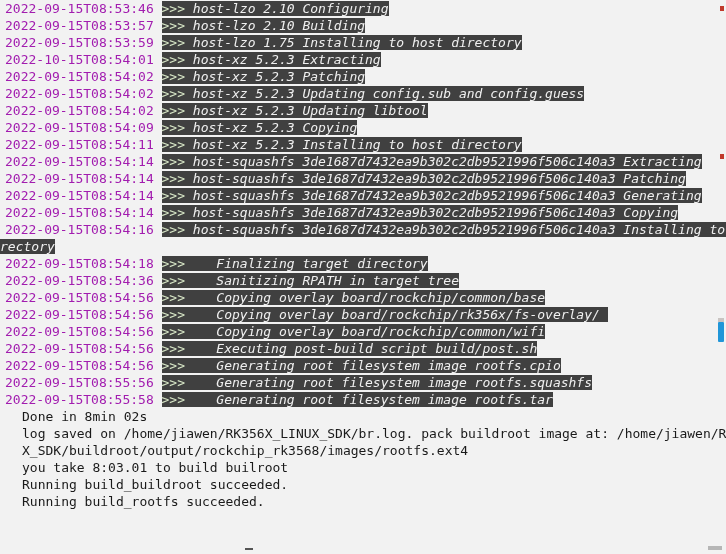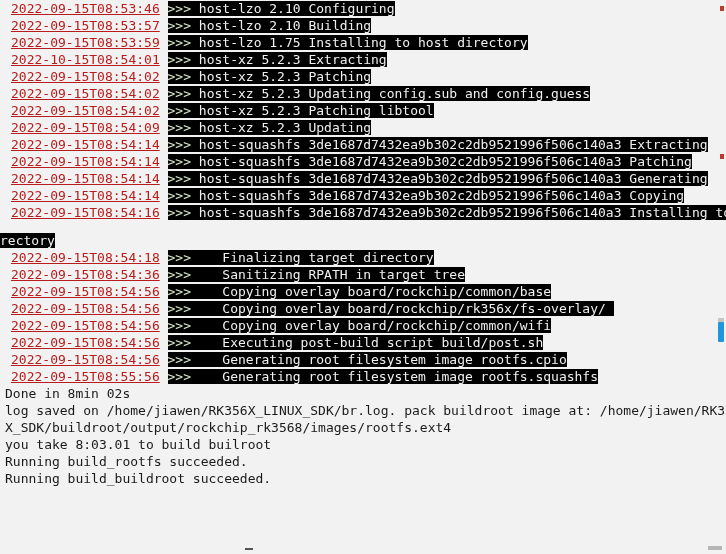--- a/index.html
+++ b/index.html
@@ -31,54 +31,53 @@
     height: 17px;
     line-height: 17px;
     white-space: pre;
     display: block;
     color: #1a1a1a;
   }
 
   
   .ts {
     display: inline-block;
-    padding-left: 11px;
-    color: #b91c1c;
+    padding-left: 5px;
+    color: #a21caf;
     white-space: pre;
-    text-decoration: underline;
   }
 
   
   .hl {
-    background: #000000;
+    background: #404040;
     color: #f0f0f0;
     white-space: pre;
+    font-style: italic;
   }
 
   .arrows {
     color: #d9e8c8;
   }
 
   
   .plain-line {
     height: 17px;
     line-height: 17px;
     white-space: pre;
     color: #1a1a1a;
-    padding-left: 5px;
+    padding-left: 22px;
     display: block;
   }
 
   
   .wrap-line {
     height: 17px;
     line-height: 17px;
     white-space: pre;
     display: block;
-    margin-top: 11px;
   }
 
   
   #scroll-gutter {
     position: absolute;
     right: 0;
     top: 0;
     width: 12px;
     height: 554px;
     background: transparent;
@@ -125,42 +124,44 @@
 </head>
 <body>
 
 <div id="terminal">
     <div class="log-line"><span class="ts">2022-09-15T08:53:46</span> <span class="hl"><span class="arrows">&gt;&gt;&gt;</span><span> host-lzo 2.10 Configuring</span></span></div>
     <div class="log-line"><span class="ts">2022-09-15T08:53:57</span> <span class="hl"><span class="arrows">&gt;&gt;&gt;</span><span> host-lzo 2.10 Building</span></span></div>
     <div class="log-line"><span class="ts">2022-09-15T08:53:59</span> <span class="hl"><span class="arrows">&gt;&gt;&gt;</span><span> host-lzo 1.75 Installing to host directory</span></span></div>
     <div class="log-line"><span class="ts">2022-10-15T08:54:01</span> <span class="hl"><span class="arrows">&gt;&gt;&gt;</span><span> host-xz 5.2.3 Extracting</span></span></div>
     <div class="log-line"><span class="ts">2022-09-15T08:54:02</span> <span class="hl"><span class="arrows">&gt;&gt;&gt;</span><span> host-xz 5.2.3 Patching</span></span></div>
     <div class="log-line"><span class="ts">2022-09-15T08:54:02</span> <span class="hl"><span class="arrows">&gt;&gt;&gt;</span><span> host-xz 5.2.3 Updating config.sub and config.guess</span></span></div>
-    <div class="log-line"><span class="ts">2022-09-15T08:54:02</span> <span class="hl"><span class="arrows">&gt;&gt;&gt;</span><span> host-xz 5.2.3 Patching libtool</span></span></div>
-    <div class="log-line"><span class="ts">2022-09-15T08:54:09</span> <span class="hl"><span class="arrows">&gt;&gt;&gt;</span><span> host-xz 5.2.3 Updating</span></span></div>
+    <div class="log-line"><span class="ts">2022-09-15T08:54:02</span> <span class="hl"><span class="arrows">&gt;&gt;&gt;</span><span> host-xz 5.2.3 Updating libtool</span></span></div>
+    <div class="log-line"><span class="ts">2022-09-15T08:54:09</span> <span class="hl"><span class="arrows">&gt;&gt;&gt;</span><span> host-xz 5.2.3 Copying</span></span></div>
+    <div class="log-line"><span class="ts">2022-09-15T08:54:11</span> <span class="hl"><span class="arrows">&gt;&gt;&gt;</span><span> host-xz 5.2.3 Installing to host directory</span></span></div>
     <div class="log-line"><span class="ts">2022-09-15T08:54:14</span> <span class="hl"><span class="arrows">&gt;&gt;&gt;</span><span> host-squashfs 3de1687d7432ea9b302c2db9521996f506c140a3 Extracting</span></span></div>
     <div class="log-line"><span class="ts">2022-09-15T08:54:14</span> <span class="hl"><span class="arrows">&gt;&gt;&gt;</span><span> host-squashfs 3de1687d7432ea9b302c2db9521996f506c140a3 Patching</span></span></div>
     <div class="log-line"><span class="ts">2022-09-15T08:54:14</span> <span class="hl"><span class="arrows">&gt;&gt;&gt;</span><span> host-squashfs 3de1687d7432ea9b302c2db9521996f506c140a3 Generating</span></span></div>
     <div class="log-line"><span class="ts">2022-09-15T08:54:14</span> <span class="hl"><span class="arrows">&gt;&gt;&gt;</span><span> host-squashfs 3de1687d7432ea9b302c2db9521996f506c140a3 Copying</span></span></div>
     <div class="log-line"><span class="ts">2022-09-15T08:54:16</span> <span class="hl"><span class="arrows">&gt;&gt;&gt;</span><span> host-squashfs 3de1687d7432ea9b302c2db9521996f506c140a3 Installing to host di</span></span></div>
     <div class="wrap-line"><span class="hl">rectory</span></div>
     <div class="log-line"><span class="ts">2022-09-15T08:54:18</span> <span class="hl"><span class="arrows">&gt;&gt;&gt;</span><span>    Finalizing target directory</span></span></div>
     <div class="log-line"><span class="ts">2022-09-15T08:54:36</span> <span class="hl"><span class="arrows">&gt;&gt;&gt;</span><span>    Sanitizing RPATH in target tree</span></span></div>
     <div class="log-line"><span class="ts">2022-09-15T08:54:56</span> <span class="hl"><span class="arrows">&gt;&gt;&gt;</span><span>    Copying overlay board/rockchip/common/base</span></span></div>
     <div class="log-line"><span class="ts">2022-09-15T08:54:56</span> <span class="hl"><span class="arrows">&gt;&gt;&gt;</span><span>    Copying overlay board/rockchip/rk356x/fs-overlay/ </span></span></div>
     <div class="log-line"><span class="ts">2022-09-15T08:54:56</span> <span class="hl"><span class="arrows">&gt;&gt;&gt;</span><span>    Copying overlay board/rockchip/common/wifi</span></span></div>
     <div class="log-line"><span class="ts">2022-09-15T08:54:56</span> <span class="hl"><span class="arrows">&gt;&gt;&gt;</span><span>    Executing post-build script build/post.sh</span></span></div>
     <div class="log-line"><span class="ts">2022-09-15T08:54:56</span> <span class="hl"><span class="arrows">&gt;&gt;&gt;</span><span>    Generating root filesystem image rootfs.cpio</span></span></div>
     <div class="log-line"><span class="ts">2022-09-15T08:55:56</span> <span class="hl"><span class="arrows">&gt;&gt;&gt;</span><span>    Generating root filesystem image rootfs.squashfs</span></span></div>
+    <div class="log-line"><span class="ts">2022-09-15T08:55:58</span> <span class="hl"><span class="arrows">&gt;&gt;&gt;</span><span>    Generating root filesystem image rootfs.tar</span></span></div>
     <div class="plain-line">Done in 8min 02s</div>
     <div class="plain-line">log saved on /home/jiawen/RK356X_LINUX_SDK/br.log. pack buildroot image at: /home/jiawen/RK356X_LINU</div>
     <div class="plain-line">X_SDK/buildroot/output/rockchip_rk3568/images/rootfs.ext4</div>
     <div class="plain-line">you take 8:03.01 to build builroot</div>
+    <div class="plain-line">Running build_buildroot succeeded.</div>
     <div class="plain-line">Running build_rootfs succeeded.</div>
-    <div class="plain-line">Running build_buildroot succeeded.</div>
   </div>
 
 <div id="scroll-gutter">
     <div class="marker" style="top: 6px; background: rgb(192, 57, 43);"></div>
     <div class="marker" style="top: 154px; background: rgb(192, 57, 43);"></div>
     <div id="thumb-cap" style="top: 318px;"></div>
     <div id="scroll-thumb" style="top: 322px; height: 20px; background: rgb(33, 150, 216);"></div>
   </div>
 <div id="caret"></div>
 <div id="hscroll-nub"></div>

